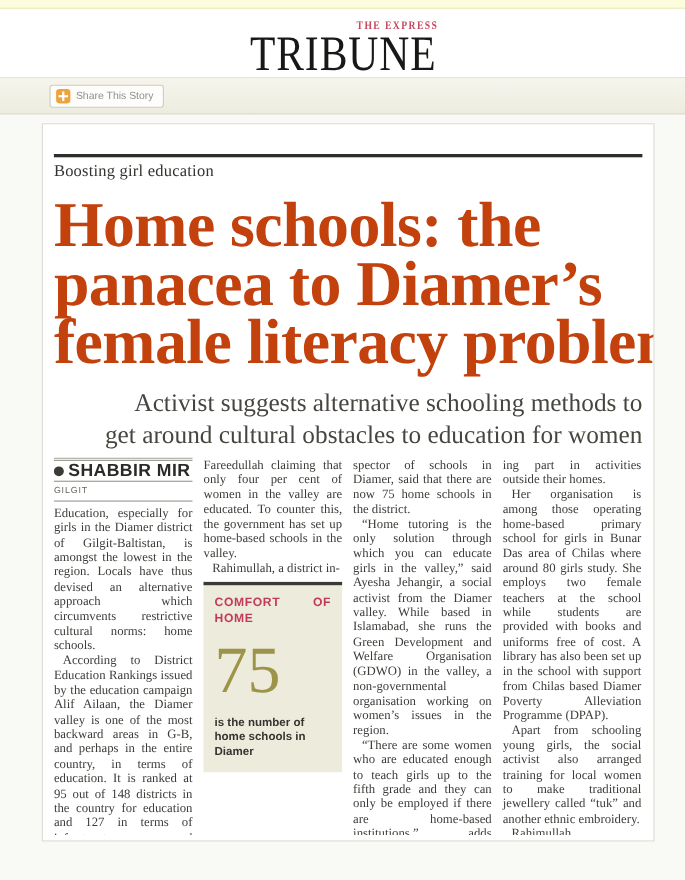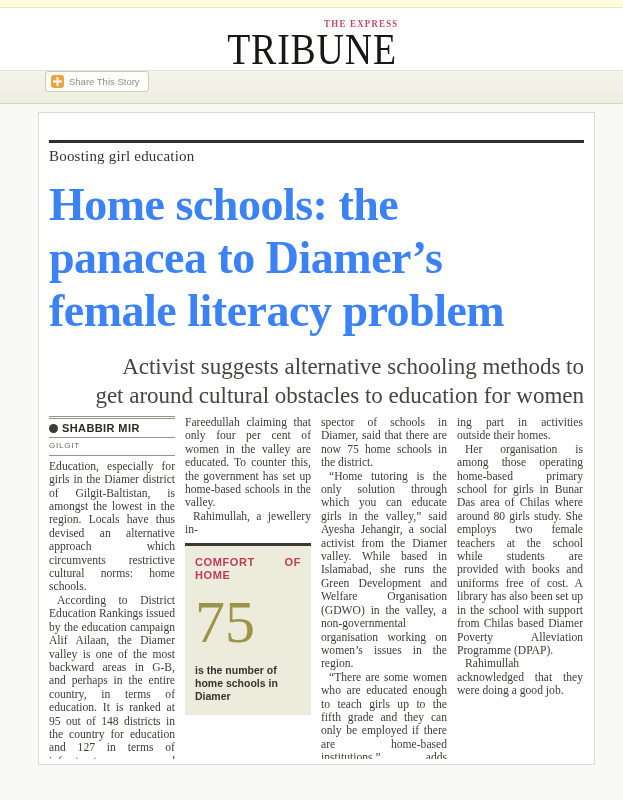--- a/index.html
+++ b/index.html
@@ -12,47 +12,47 @@
   }
   
   .top-strip{height:7px;background:#fdfdde;border-bottom:1px solid #e8e8ad;}
   
   .masthead{height:62px;background:#ffffff;position:relative;}
   .logo{position:absolute;left:50%;top:10px;transform:translateX(-50%);cursor:pointer;}
   .logo-inner{display:flex;flex-direction:column;align-items:flex-end;transform:scaleX(0.84);transform-origin:center top;}
   .logo-express{font-family:"Liberation Serif",serif;font-weight:bold;font-size:10.5px;letter-spacing:1.5px;color:#c4485e;margin-bottom:-2px;margin-right:-2px;}
   .logo-tribune{font-family:"Liberation Serif",serif;font-size:45px;line-height:1;color:#181816;letter-spacing:1px;}
   
-  .share-bar{height:34px;background:linear-gradient(#f6f5ed,#edecdf);border-top:1px solid #e5e3d5;border-bottom:1px solid #d9d6c6;display:flex;align-items:flex-start;padding-left:45px;box-sizing:border-box;}
+  .share-bar{height:34px;background:linear-gradient(#f6f5ed,#edecdf);border-top:1px solid #e5e3d5;border-bottom:1px solid #d9d6c6;display:flex;align-items:center;padding-left:45px;box-sizing:border-box;}
   .share-btn{display:inline-flex;align-items:center;gap:5px;background:#fdfdfb;border:1px solid #cfccbd;border-radius:3px;padding:3px 8px 3px 5px;font-family:"Liberation Sans",sans-serif;font-size:9.5px;color:#90908a;cursor:pointer;}
   .share-icon{width:13px;height:13px;border-radius:3px;background:#efa33d;display:inline-flex;align-items:center;justify-content:center;}
   
   .article-box{
     margin:8px 28px 0 38px;
     width:557px;height:653px;
     box-sizing:border-box;
     background:#ffffff;
     border:1px solid #dcdbd3;
     padding:27px 10px 0 10px;
     overflow:hidden;
   }
   .kicker-rule{height:3px;background:#2f2e2a;margin-bottom:5px;}
   .kicker{font-size:15px;color:#34332f;margin-bottom:13px;letter-spacing:0.2px;}
-  .headline{font-weight:bold;color:#3b82f6;font-size:46px;line-height:53px;letter-spacing:-0.5px;margin-bottom:15px;}
+  .headline{font-weight:bold;color:#c2410c;font-size:58px;line-height:53px;letter-spacing:-0.5px;margin-bottom:15px;}
   .headline div{white-space:nowrap;}
   .subhead{font-size:23px;line-height:29px;color:#47453f;margin-bottom:6px;}
   .subhead div{white-space:nowrap;text-align:right;}
   
   .body-grid{display:flex;gap:10px;height:343px;overflow:hidden;}
   .col{flex:0 0 126px;width:126px;text-align:justify;font-size:11.6px;line-height:13.4px;color:#3d3c38;}
   .col p{margin:0;}
   .col p.indent{text-indent:8px;}
   
   .byline{border-top:3px double #98968c;margin-bottom:4px;font-family:"Liberation Sans",sans-serif;}
-  .byline-name{display:flex;align-items:center;gap:4px;padding:3px 0 2px;border-bottom:1px solid #98968c;font-size:11px;font-weight:bold;letter-spacing:0.4px;color:#2a2a26;}
+  .byline-name{display:flex;align-items:center;gap:4px;padding:3px 0 2px;border-bottom:1px solid #98968c;font-size:16px;font-weight:bold;letter-spacing:0.4px;color:#2a2a26;}
   .reporter-icon{width:9px;height:9px;border-radius:50%;background:#3a3a36;display:inline-block;}
   .byline-loc{padding:1px 0 2px;border-bottom:1px solid #98968c;font-size:8px;letter-spacing:0.8px;color:#66645c;}
   
   .infobox{margin-top:6px;border-top:3px solid #3a3936;background:#edebdc;padding:10px 10px 12px;box-sizing:border-box;}
   .infobox-title{font-family:"Liberation Sans",sans-serif;font-weight:bold;font-size:11px;letter-spacing:0.6px;color:#c23a56;}
   .infobox-number{font-family:"Liberation Serif",serif;font-size:60px;line-height:1;color:#9c9449;margin:10px 0 12px;}
   .infobox-caption{font-family:"Liberation Sans",sans-serif;font-weight:bold;font-size:10.5px;line-height:13px;color:#35342f;text-align:left;}
 </style>
 </head>
 <body>
@@ -106,34 +106,35 @@
         </div>
         <div class="byline-loc">GILGIT</div>
       </div>
       <p>Education, especially for girls in the Diamer district of Gilgit-Baltistan, is amongst the lowest in the region. Locals have thus devised an alternative approach which circumvents restrictive cultural norms: home schools.</p>
       <p class="indent">According to District Education Rankings issued by the education campaign Alif Ailaan, the Diamer valley is one of the most backward areas in G-B, and perhaps in the entire country, in terms of education. It is ranked at 95 out of 148 districts in the country for education and 127 in terms of infrastructure and facilities.</p>
 
     </div>
 
     <div class="col">
       <p>Fareedullah claiming that only four per cent of women in the valley are educated. To counter this, the government has set up home-based schools in the valley.</p>
-      <p class="indent">Rahimullah, a jewellery in-</p>
+      <p class="indent">Rahimullah, a district in-</p>
       <div class="infobox">
         <div class="infobox-title">COMFORT OF HOME</div>
         <div class="infobox-number">75</div>
         <div class="infobox-caption">is the number of home schools in Diamer</div>
       </div>
     </div>
 
     <div class="col">
       <p>spector of schools in Diamer, said that there are now 75 home schools in the district.</p>
       <p class="indent">“Home tutoring is the only solution through which you can educate girls in the valley,” said Ayesha Jehangir, a social activist from the Diamer valley. While based in Islamabad, she runs the Green Development and Welfare Organisation (GDWO) in the valley, a non-governmental organisation working on women’s issues in the region.</p>
       <p class="indent">“There are some women who are educated enough to teach girls up to the fifth grade and they can only be employed if there are home-based institutions,” adds Jehangir, a Chilas native, while referring to the culture in Diamer where women are discouraged from tak-</p>
     </div>
 
     <div class="col">
       <p>ing part in activities outside their homes.</p>
       <p class="indent">Her organisation is among those operating home-based primary school for girls in Bunar Das area of Chilas where around 80 girls study. She employs two female teachers at the school while students are provided with books and uniforms free of cost. A library has also been set up in the school with support from Chilas based Diamer Poverty Alleviation Programme (DPAP).</p>
+      <p class="indent">Apart from schooling young girls, the social activist also arranged training for local women to make traditional jewellery called “tuk” and another ethnic embroidery.</p>
       <p class="indent">Rahimullah acknowledged that they were doing a good job.</p>
     </div>
 
   </div>
 </div>
 
 </body></html>

